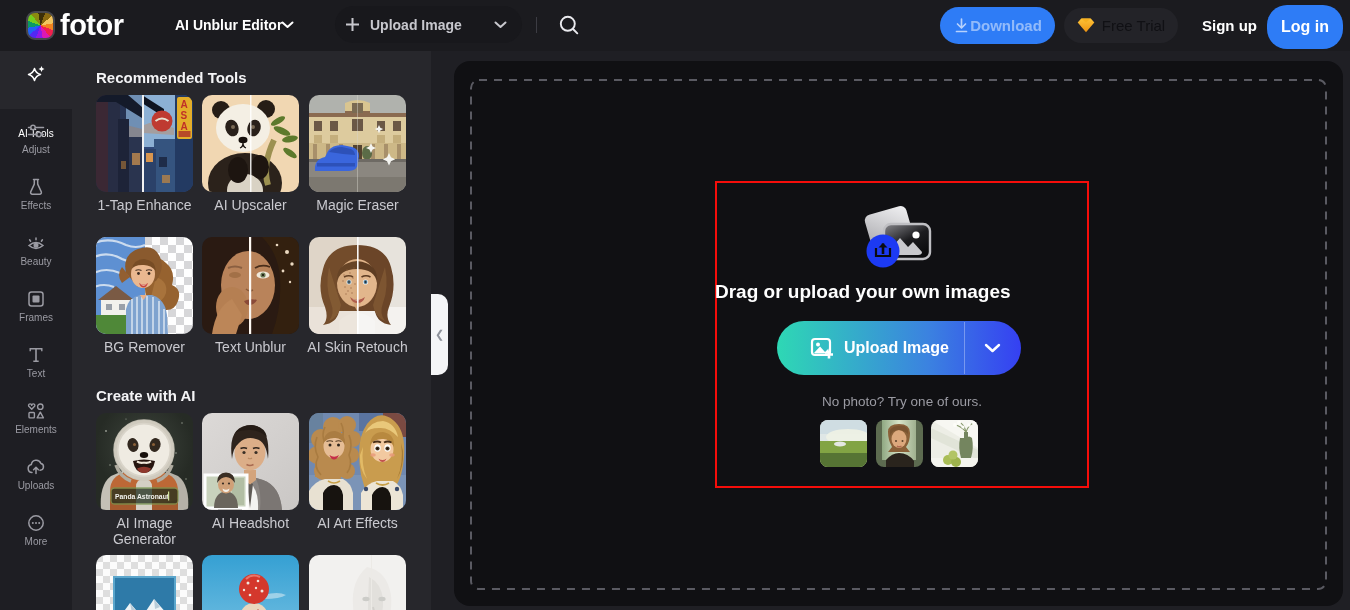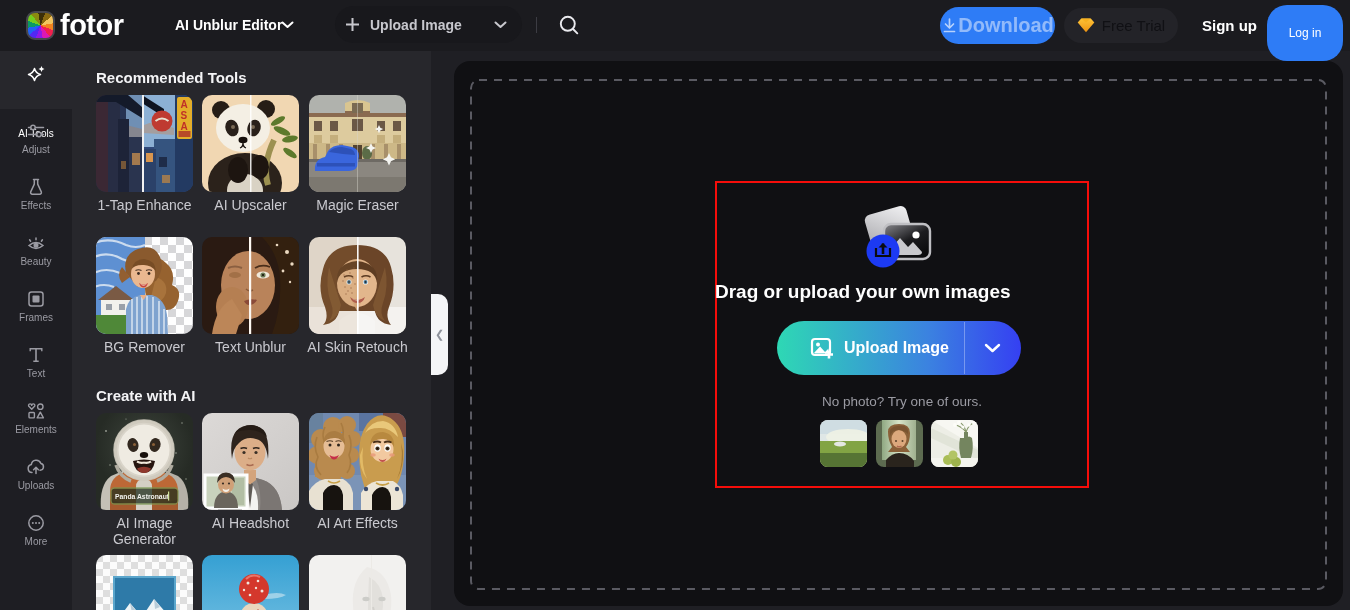--- a/index.html
+++ b/index.html
@@ -24,26 +24,26 @@
       #f2831e 0 120deg, #f2204e 0 150deg, #dc18b4 0 180deg, #9018e8 0 210deg, #5228f2 0 240deg,
       #2262f2 0 270deg, #0a9a64 0 300deg, #74cc1e 0 330deg, #8a8a0e 0 360deg); }
   #fotortxt { left:60px; top:9px; font-size:29px; font-weight:bold; color:#fff; letter-spacing:-0.5px; }
   #navtitle { left:175px; top:17px; font-size:14px; }
   #upillbg  { left:335px; top:6px; width:187px; height:37px; border-radius:19px; background:#18181c; }
   #uptxt    { left:370px; top:17px; font-size:14px; color:#c7c7cd; font-weight:bold; }
   #navdiv   { left:536px; top:17px; width:1px; height:16px; background:#3c3c43; }
   
   .pill { border-radius:20px; display:flex; align-items:center; justify-content:center; }
   #dlbtn { left:940px; top:7px; width:115px; height:37px; background:#2e7cf6; }
-  #dltxt { font-size:20px; font-weight:bold; color:rgba(255,255,255,.48); margin-left:0; }
+  #dltxt { font-size:15px; font-weight:bold; color:rgba(255,255,255,.48); margin-left:0; }
   #ftbtn { left:1064px; top:8px; width:114px; height:35px; background:#232328; }
   #fttxt { font-size:15px; color:#101014; margin-left:7px; }
   #signup { left:1202px; top:17px; font-size:15px; }
-  #loginbtn { left:1267px; top:5px; width:76px; height:56px; background:#2e7cf6;
-              color:#fff; font-size:12px; font-weight:400; }
+  #loginbtn { left:1267px; top:5px; width:76px; height:44px; background:#2e7cf6;
+              color:#fff; font-size:16px; font-weight:700; }
   
   .sideitem { width:72px; text-align:center; }
   .sideitem svg { display:block; margin:0 auto; }
   .sidelbl { font-size:10px; color:#9b9ba3; margin-top:3px; }
   .sidelbl.on { color:#fff;margin-top:42px; }
   
   .phead { position:absolute; font-size:15px; font-weight:bold; color:#f4f4f6; }
   .th { position:absolute; width:97px; height:97px; border-radius:10px; overflow:hidden; }
   .lbl { position:absolute; width:107px; margin-left:-5px; text-align:center; font-size:14px;
          color:#c9c9cf; line-height:16px; }

